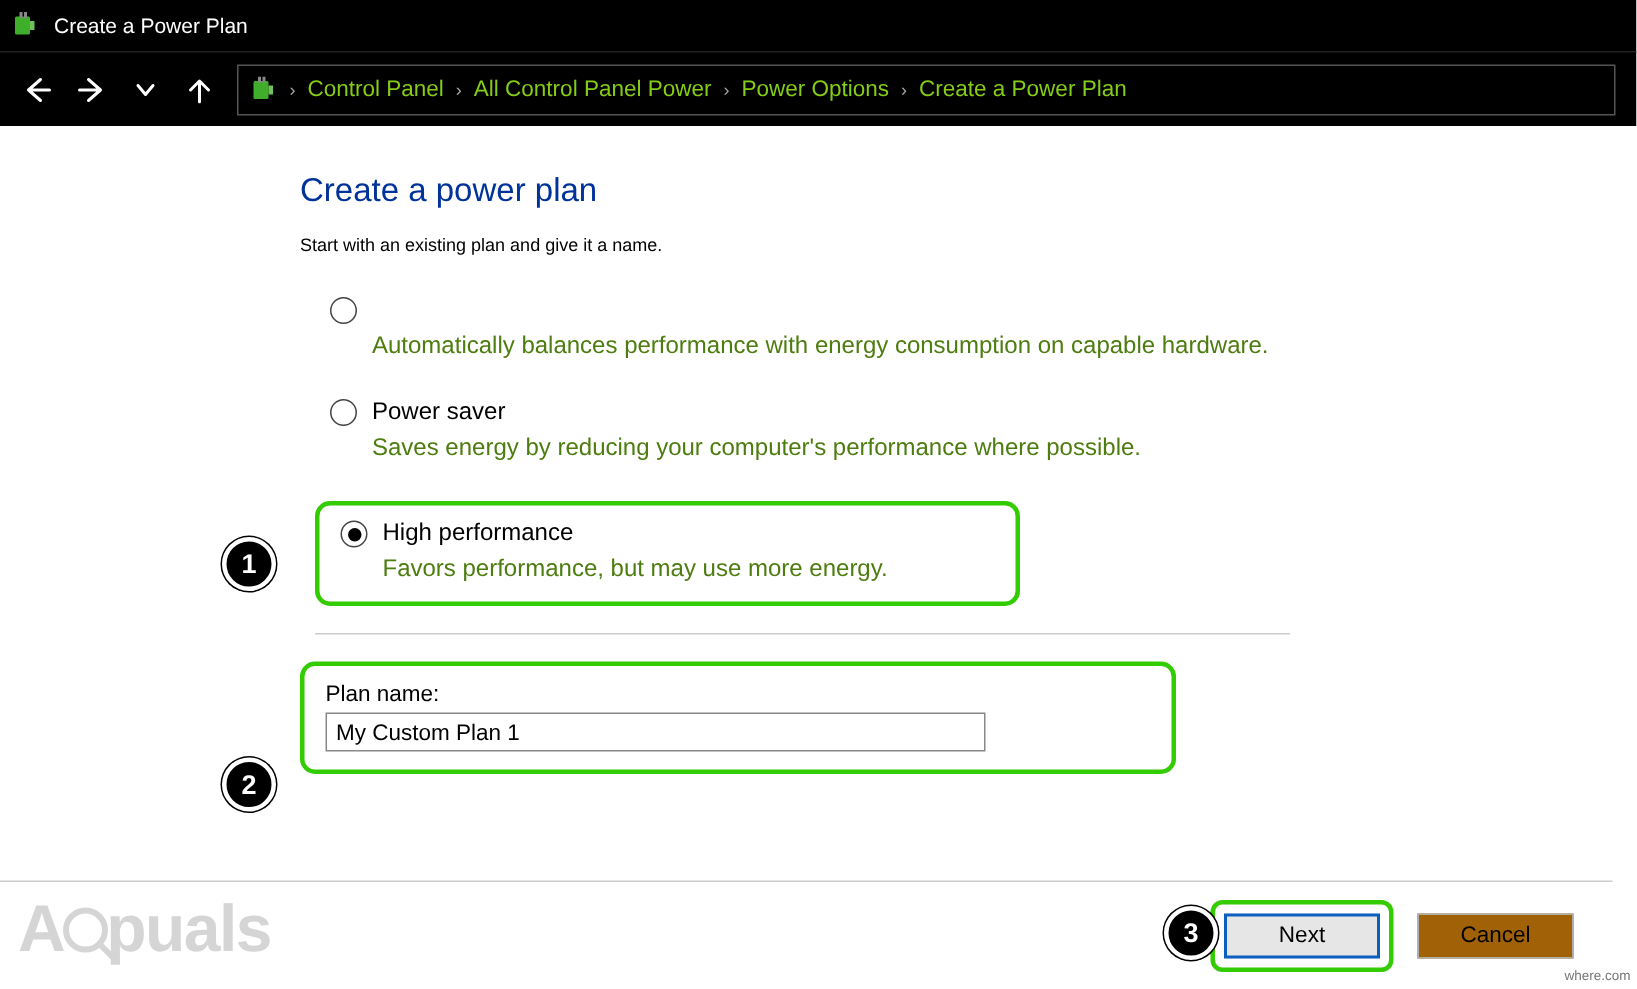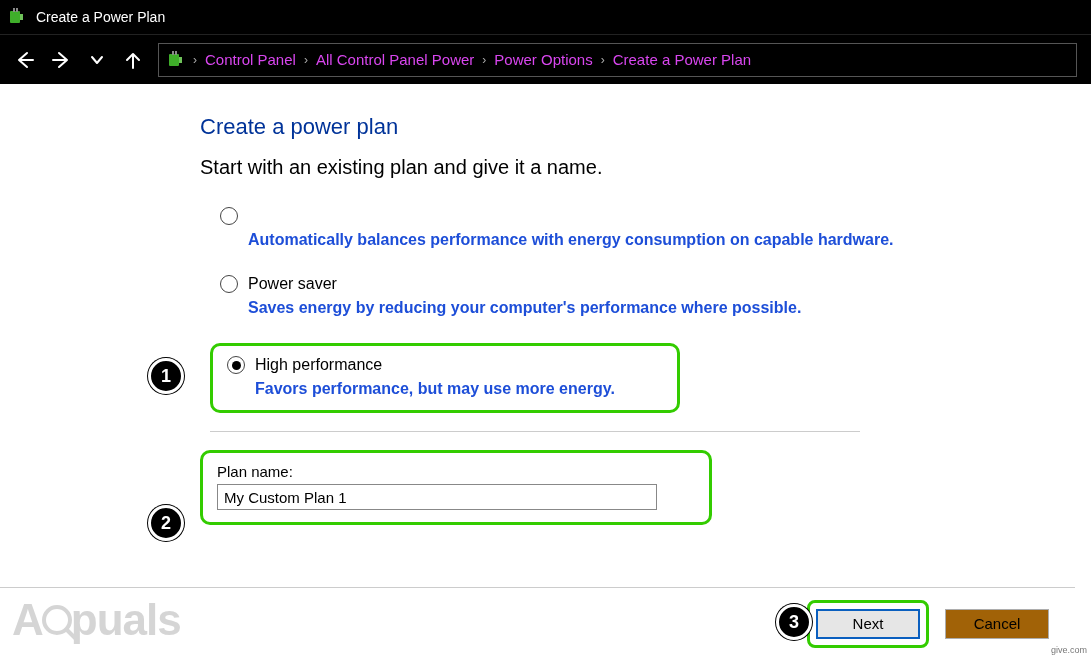--- a/index.html
+++ b/index.html
@@ -50,21 +50,21 @@
     flex: 1;
     height: 34px;
     border: 1px solid #555;
     background: #000;
     display: flex;
     align-items: center;
     padding: 0 8px;
     gap: 6px;
   }
   .addr .crumb {
-    color: #d946ef;
+    color: #84cc16;
     font-size: 15px;
     white-space: nowrap;
   }
   .addr .chev { color: #aaa; font-size: 12px; padding: 0 2px; }
   .addr .app-icon-sm svg { display:block; }
 
   
   .content {
     position: absolute;
     left: 0; right: 0;
@@ -73,48 +73,48 @@
     padding-left: 200px;
     padding-top: 30px;
   }
   .heading {
     color: #003399;
     font-size: 22px;
     font-weight: 400;
     margin-bottom: 16px;
   }
   .sub {
-    font-size: 20px;
+    font-size: 12px;
     margin-bottom: 28px;
   }
   .plan-block { margin-bottom: 26px; padding-left: 20px; }
   .plan-block .row1 { display: flex; align-items: center; gap: 10px; margin-bottom: 6px;}
   .plan-block .radio {
     width: 18px; height: 18px; border: 1.5px solid #444; border-radius: 50%;
     display: inline-flex; align-items: center; justify-content: center;
     background: #fff;
     flex: 0 0 18px;
   }
   .plan-block .radio .dot {
     width: 9px; height: 9px; background: #000; border-radius: 50%; display: none;
   }
   .plan-block .radio.selected .dot { display: block; }
   .plan-block .name { font-size: 16px; }
   .plan-block .name.bold { font-weight: 600; }
-  .plan-block .desc { font-size: 16px; padding-left: 28px; color: #1d4ed8; font-weight: bold; }
+  .plan-block .desc { font-size: 16px; padding-left: 28px; color: #4d7c0f; }
 
   
   .hl {
     border: 3px solid #33cc00;
     border-radius: 10px;
     padding: 10px 14px 12px 14px;
     margin-left: 10px;
   }
   .hl-high { width: 470px; }
-  .hl-plan { width: 512px; margin-left: 0; margin-top: 18px; }
+  .hl-plan { width: 584px; margin-left: 0; margin-top: 18px; }
 
   .divider {
     height: 1px; background: #ccc;
     margin: 18px 0 0 10px; width: 650px;
   }
 
   .plan-name-area { }
   .plan-name-area .lbl { font-size: 15px; margin-bottom: 4px; }
   .plan-name-area input {
     width: 440px; height: 26px;
@@ -300,13 +300,13 @@
 <div class="badge" style="left:776px; top:604px;">3</div>
 
 <div class="watermark">
   <span>A</span>
   <svg width="40" height="40" viewBox="0 0 40 40" style="margin:0 -6px;">
     <circle cx="20" cy="20" r="13" stroke="#888" stroke-width="4" fill="none"></circle>
     <line x1="30" y1="30" x2="38" y2="38" stroke="#888" stroke-width="4" stroke-linecap="round"></line>
   </svg>
   <span>puals</span>
 </div>
-<div class="source-txt">give.com</div>
+<div class="source-txt">where.com</div>
 
 </body></html>

